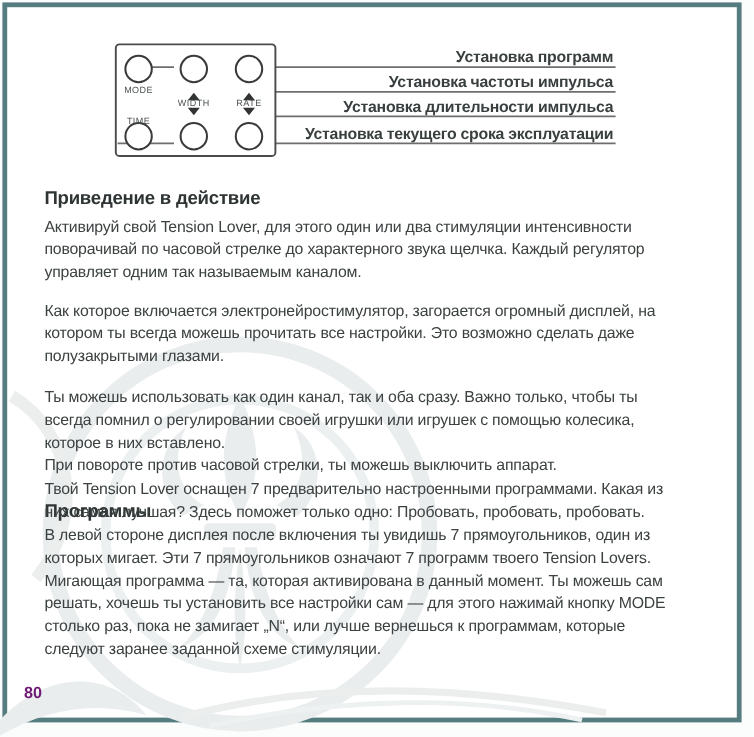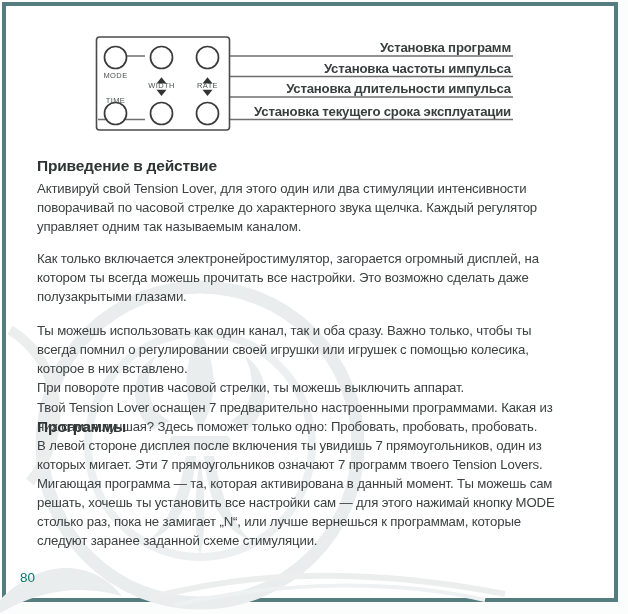--- a/index.html
+++ b/index.html
@@ -22,21 +22,21 @@
     position:absolute;left:37px;width:560px;z-index:3;
     font-size:13.2px;line-height:19px;color:#3c4141;
     letter-spacing:-.15px;white-space:pre-line;
   }
   .heading{
     position:absolute;left:37px;z-index:3;
     font-size:15.5px;font-weight:bold;color:#2e3434;letter-spacing:-.2px;
   }
   .page-number{
     position:absolute;left:20px;top:570px;z-index:3;
-    font-size:13.5px;color:#0f766e;
+    font-size:13.5px;color:#701a75;font-weight:bold;
   }
   #h1{top:157px}
   #p1{top:179px}
   #p2{top:249px}
   #p3{top:321px}
   #h2{top:418px}
   #p4{top:398px}
 </style>
 </head>
 <body>
@@ -103,21 +103,21 @@
   <text class="callout-label" x="511" y="52" text-anchor="end">Установка программ</text>
   <text class="callout-label" x="511" y="72.5" text-anchor="end">Установка частоты импульса</text>
   <text class="callout-label" x="511" y="93" text-anchor="end">Установка длительности импульса</text>
   <text class="callout-label" x="511" y="115.5" text-anchor="end">Установка текущего срока эксплуатации</text>
 </svg>
 
 <div id="h1" class="heading">Приведение в действие</div>
 <div id="p1" class="textblock">Активируй свой Tension Lover, для этого один или два стимуляции интенсивности
 поворачивай по часовой стрелке до характерного звука щелчка. Каждый регулятор
 управляет одним так называемым каналом.</div>
-<div id="p2" class="textblock">Как только включается электронейростимулятор, загорается огромный дисплей, на
+<div id="p2" class="textblock">Как которое включается электронейростимулятор, загорается огромный дисплей, на
 котором ты всегда можешь прочитать все настройки. Это возможно сделать даже
 полузакрытыми глазами.</div>
 <div id="p3" class="textblock">Ты можешь использовать как один канал, так и оба сразу. Важно только, чтобы ты
 всегда помнил о регулировании своей игрушки или игрушек с помощью колесика,
 которое в них вставлено.
 При повороте против часовой стрелки, ты можешь выключить аппарат.</div>
 
 <div id="h2" class="heading">Программы</div>
 <div id="p4" class="textblock">Твой Tension Lover оснащен 7 предварительно настроенными программами. Какая из
 них самая лучшая? Здесь поможет только одно: Пробовать, пробовать, пробовать.

